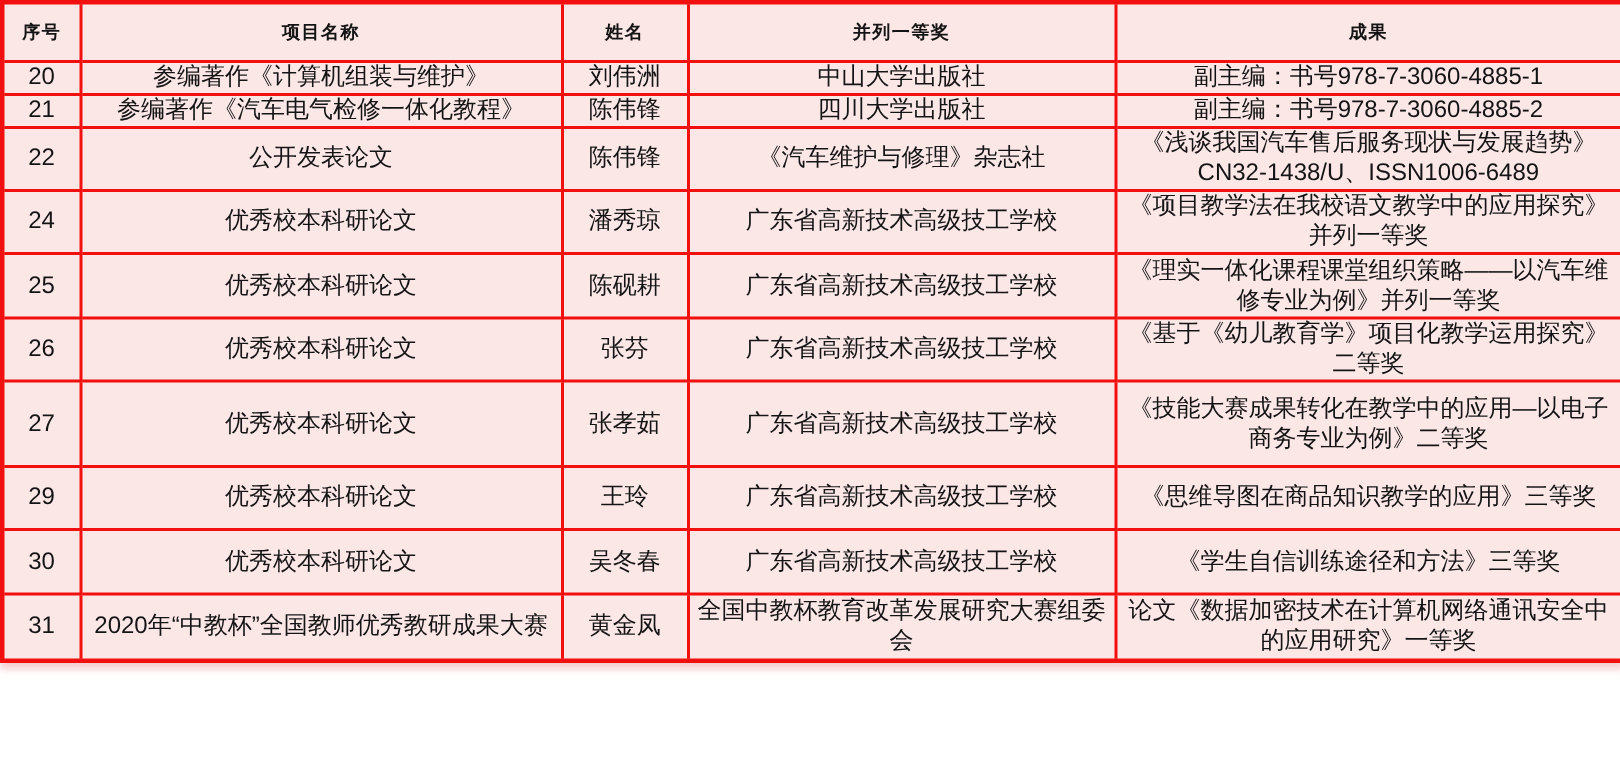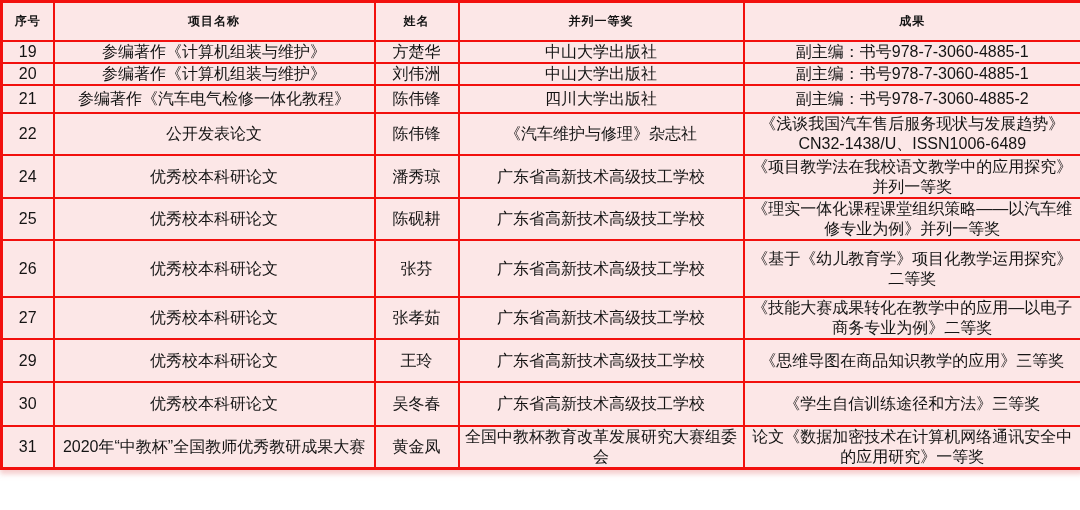--- a/index.html
+++ b/index.html
@@ -84,27 +84,20 @@
     <thead>
       <tr>
         <th>序号</th>
         <th>项目名称</th>
         <th>姓名</th>
         <th>并列一等奖</th>
         <th>成果</th>
       </tr>
     </thead>
     <tbody id="rows-body">
-  <tr>
-    <td class="cell-no">19</td>
-    <td class="cell-project">参编著作《计算机组装与维护》</td>
-    <td class="cell-name">方楚华</td>
-    <td class="cell-org">中山大学出版社</td>
-    <td class="cell-result">副主编：书号978-7-3060-4885-1</td>
-  </tr>
 
   <tr>
     <td class="cell-no">20</td>
     <td class="cell-project">参编著作《计算机组装与维护》</td>
     <td class="cell-name">刘伟洲</td>
     <td class="cell-org">中山大学出版社</td>
     <td class="cell-result">副主编：书号978-7-3060-4885-1</td>
   </tr>
 
   <tr>

